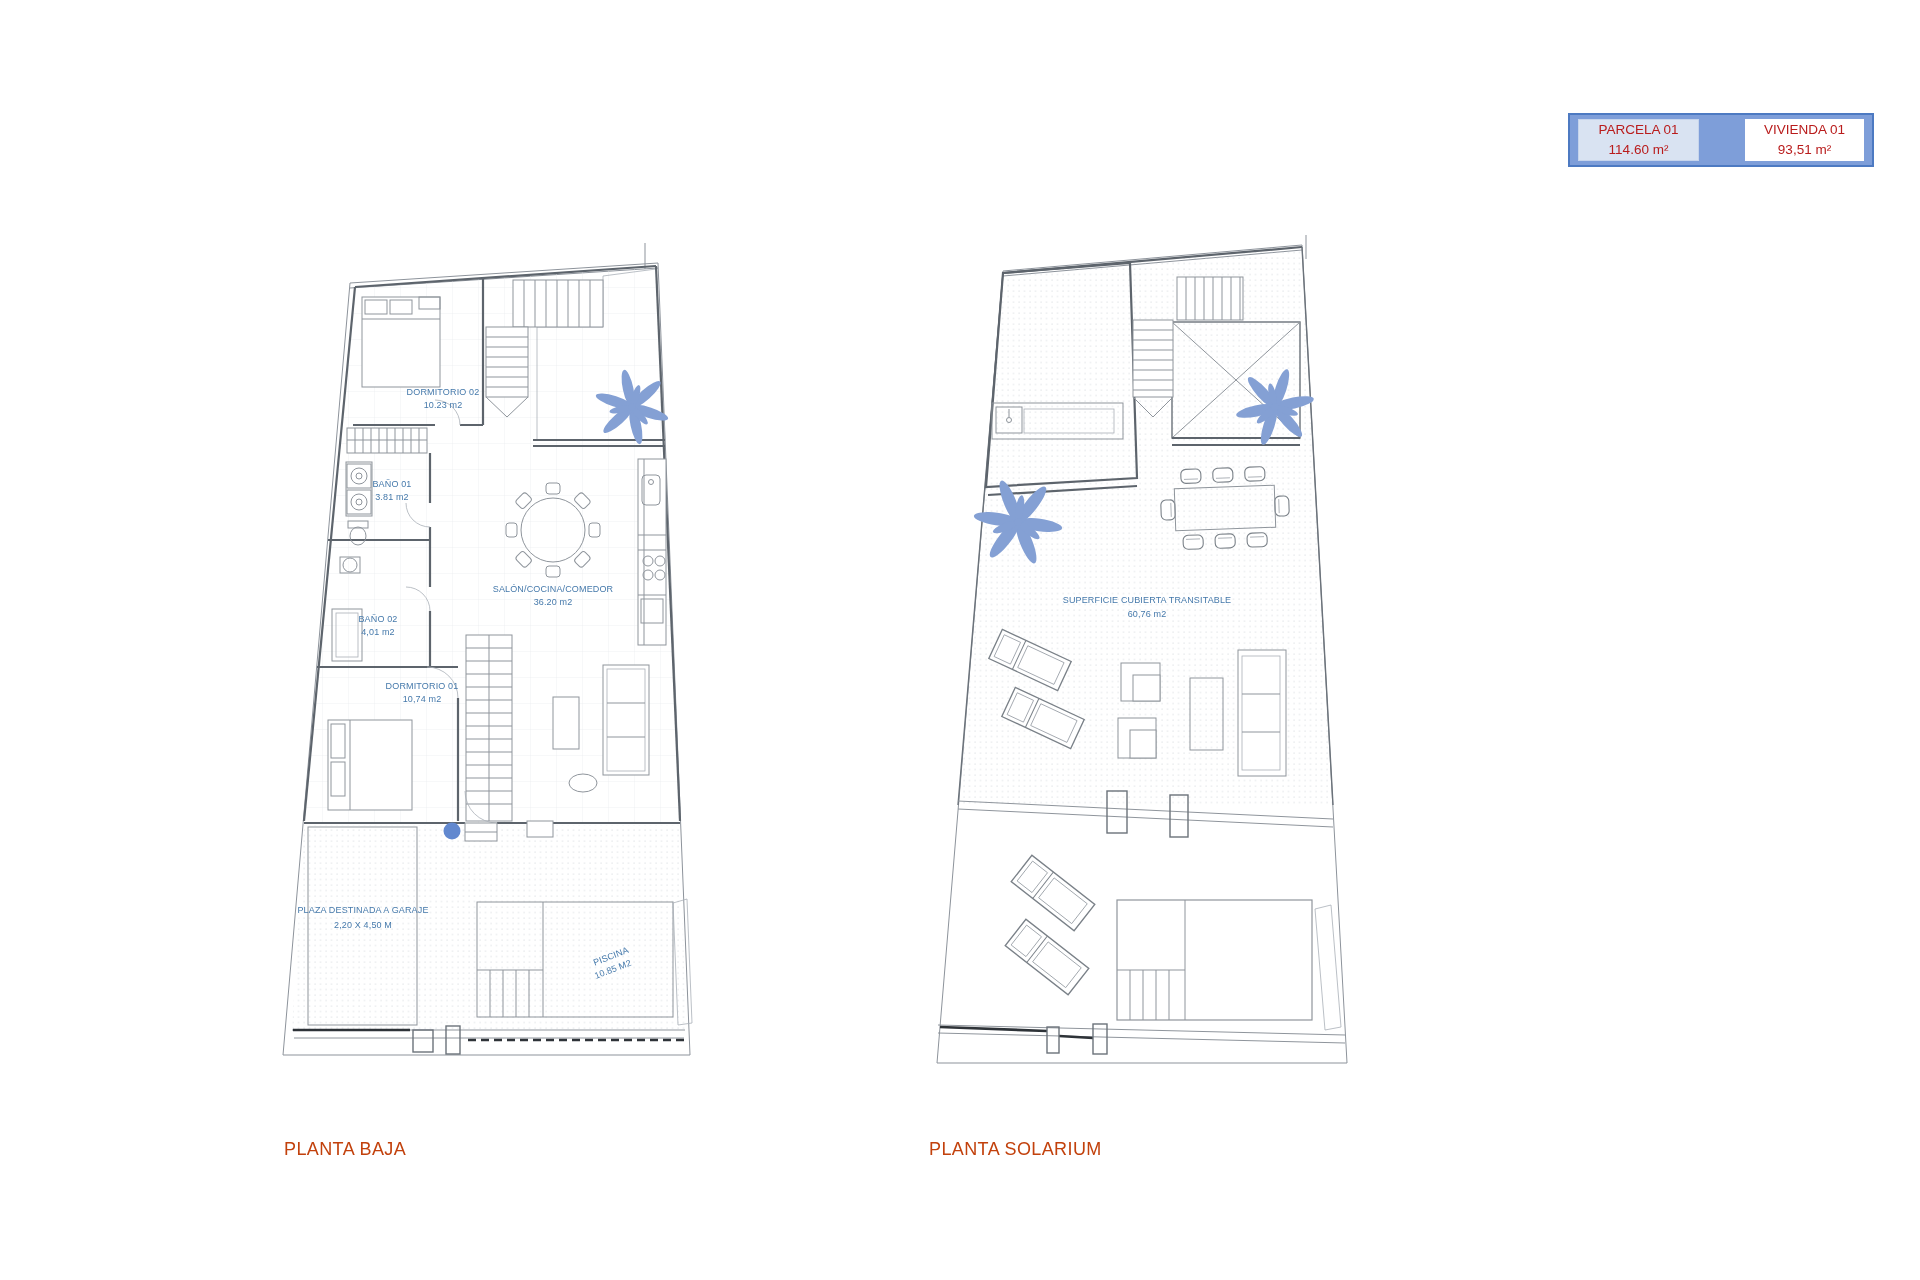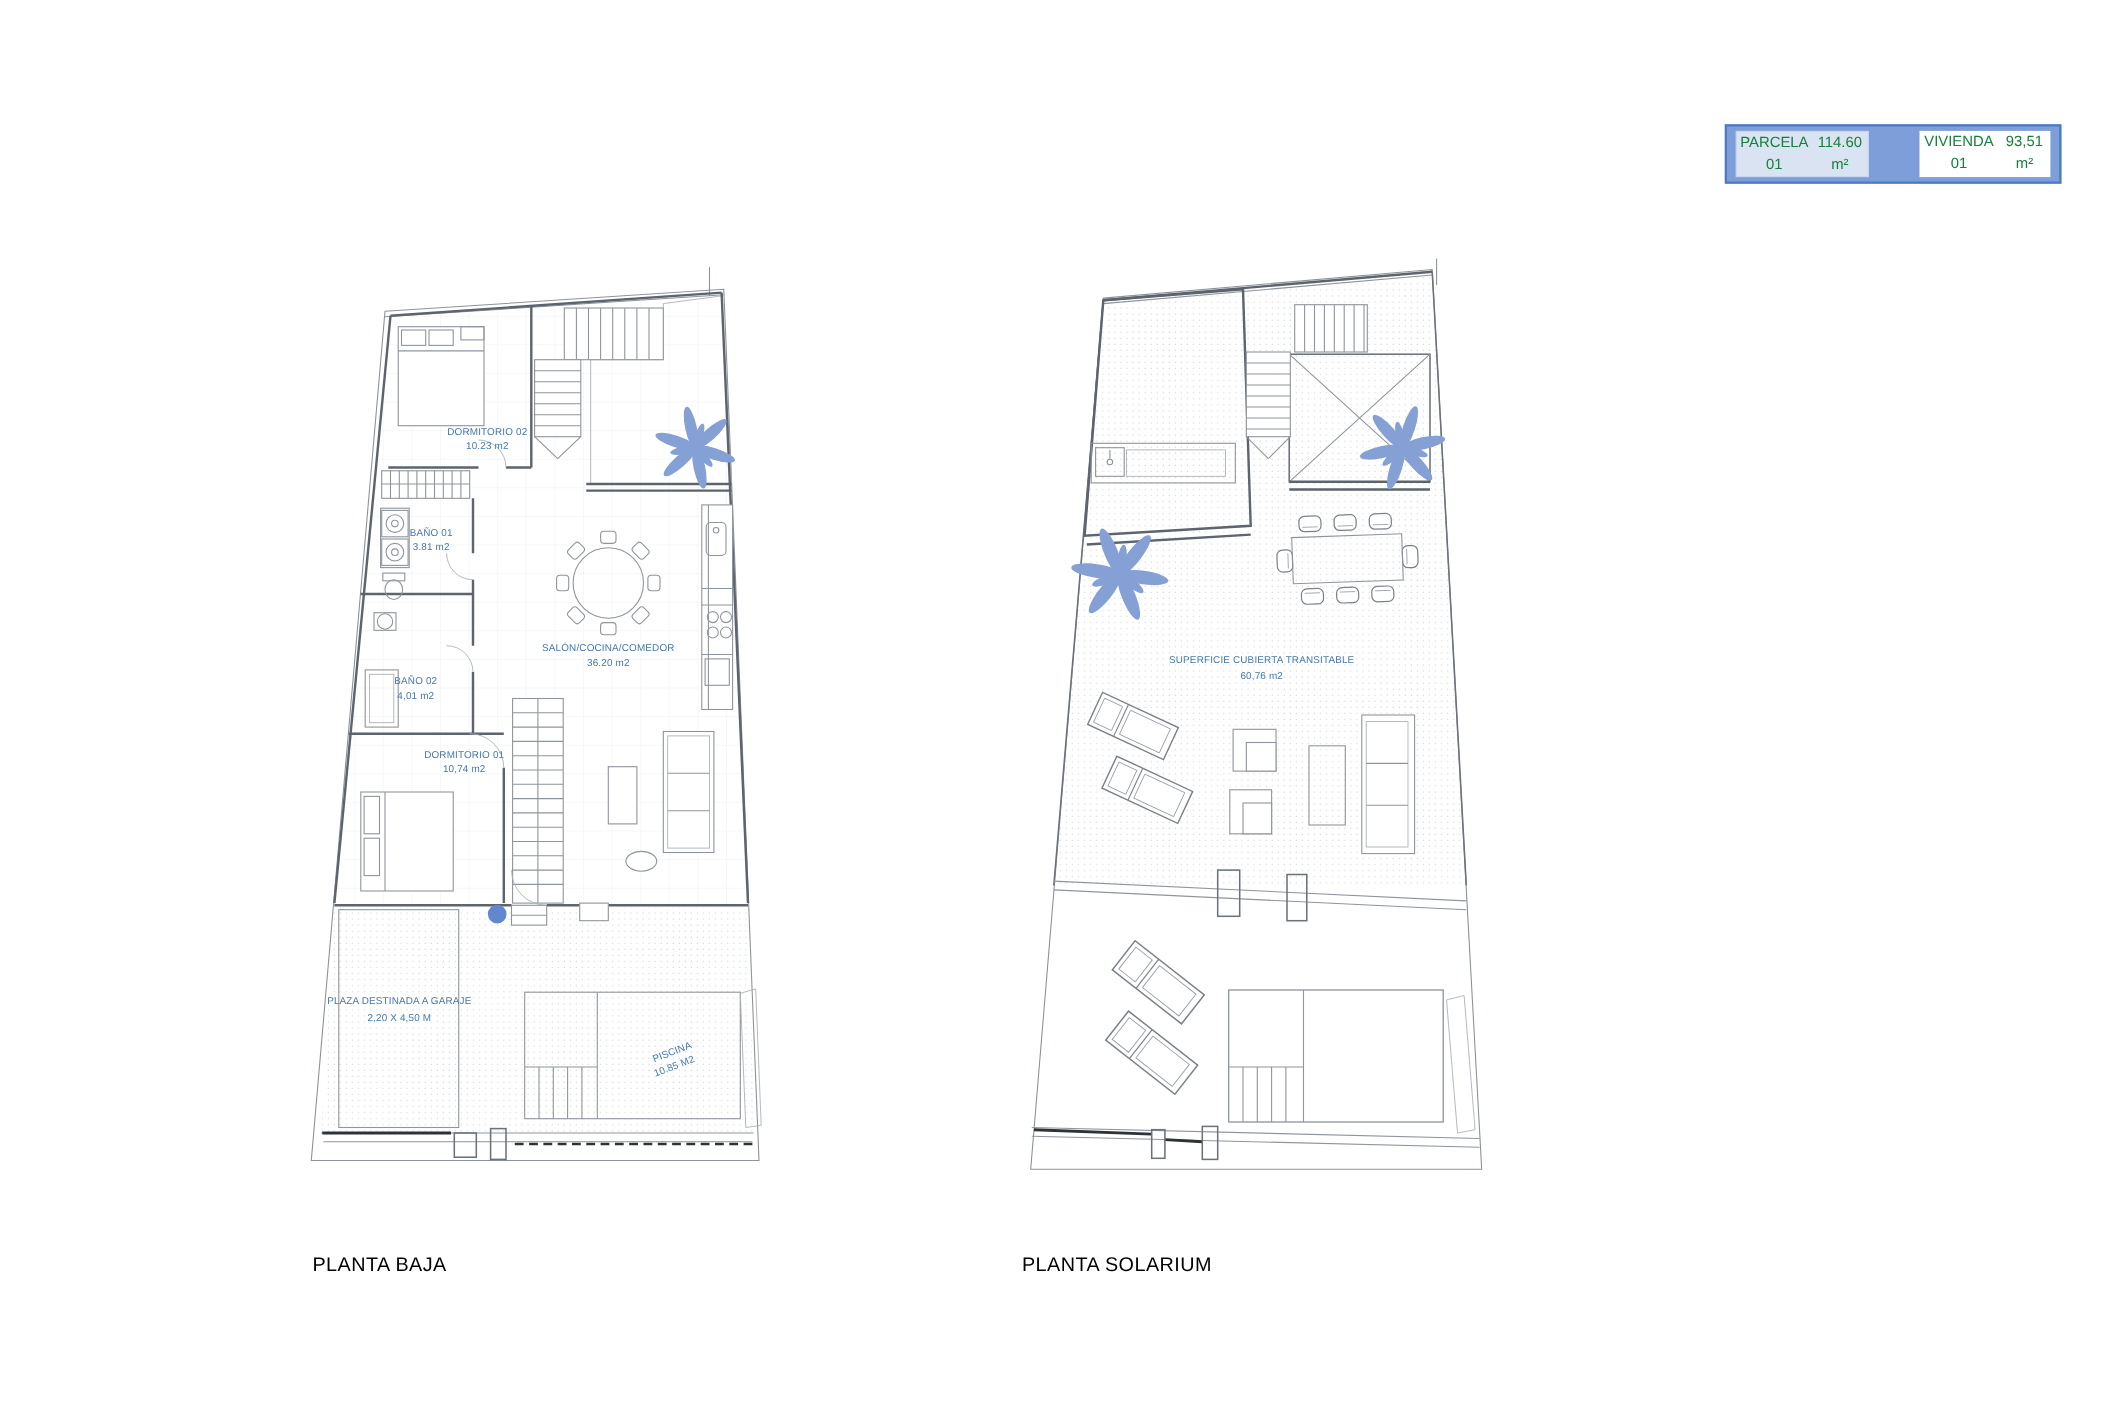--- a/index.html
+++ b/index.html
@@ -1,27 +1,27 @@
 <!DOCTYPE html>
 <html><head>
 <meta charset="utf-8">
 <style>
   html,body{margin:0;padding:0;background:#fff;width:1920px;height:1280px;
     font-family:"Liberation Sans",sans-serif;position:relative;overflow:hidden;}
   
   .legend{position:absolute;left:1568px;top:113px;width:306px;height:54px;
     box-sizing:border-box;border:2px solid #4d7ac2;background:#7e9ed9;
     display:flex;align-items:stretch;padding:4px 8px;}
-  .legend .cell{flex:1;display:flex;flex-direction:row;justify-content:center;
-    text-align:center;font-size:13.5px;line-height:1.5;color:#15803d;}
+  .legend .cell{flex:1;display:flex;flex-direction:column;justify-content:center;
+    text-align:center;font-size:13.5px;line-height:1.5;color:#b91c1c;}
   .legend .cell.left{background:#d9e3f2;border:1px solid #c6d4ec;}
   .legend .cell.right{background:#ffffff;justify-content:center;}
   .legend .spacer{width:46px;}
   
-  .plan-title{position:absolute;font-size:18px;letter-spacing:.4px;color:#000000;}
+  .plan-title{position:absolute;font-size:18px;letter-spacing:.4px;color:#c2410c;}
   
   .outline{stroke:#8d939b;stroke-width:1;fill:none;}
   .wall{stroke:#5d646c;stroke-width:2.2;fill:none;}
   .wallthin{stroke:#6b727a;stroke-width:1.4;fill:none;}
   .thin{stroke:#8f959c;stroke-width:1;fill:none;}
   .thin2{stroke:#aab0b7;stroke-width:.8;fill:none;}
   .dark{stroke:#2e3338;stroke-width:2.6;fill:none;}
   .dashedline{stroke:#2e3338;stroke-width:2.4;stroke-dasharray:8 5;fill:none;}
   .lbl{font-family:"Liberation Sans",sans-serif;font-size:9px;fill:#4579ab;
     text-anchor:middle;letter-spacing:.15px;}

